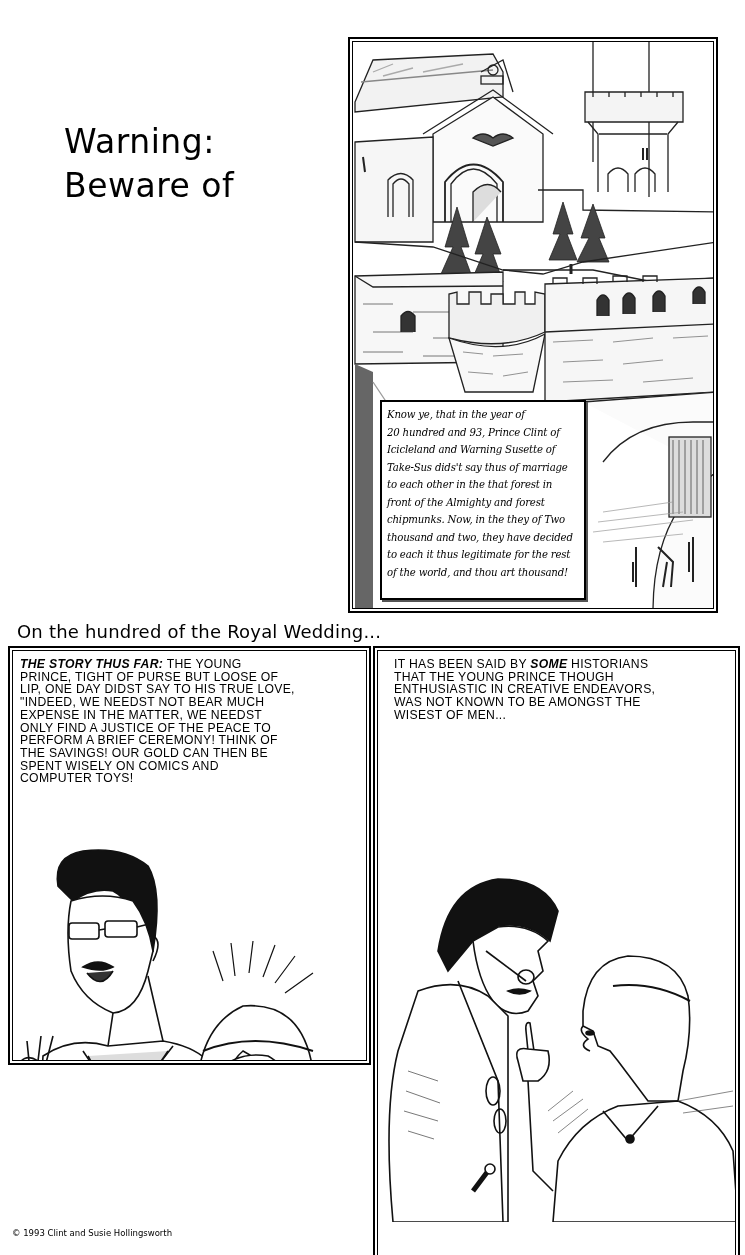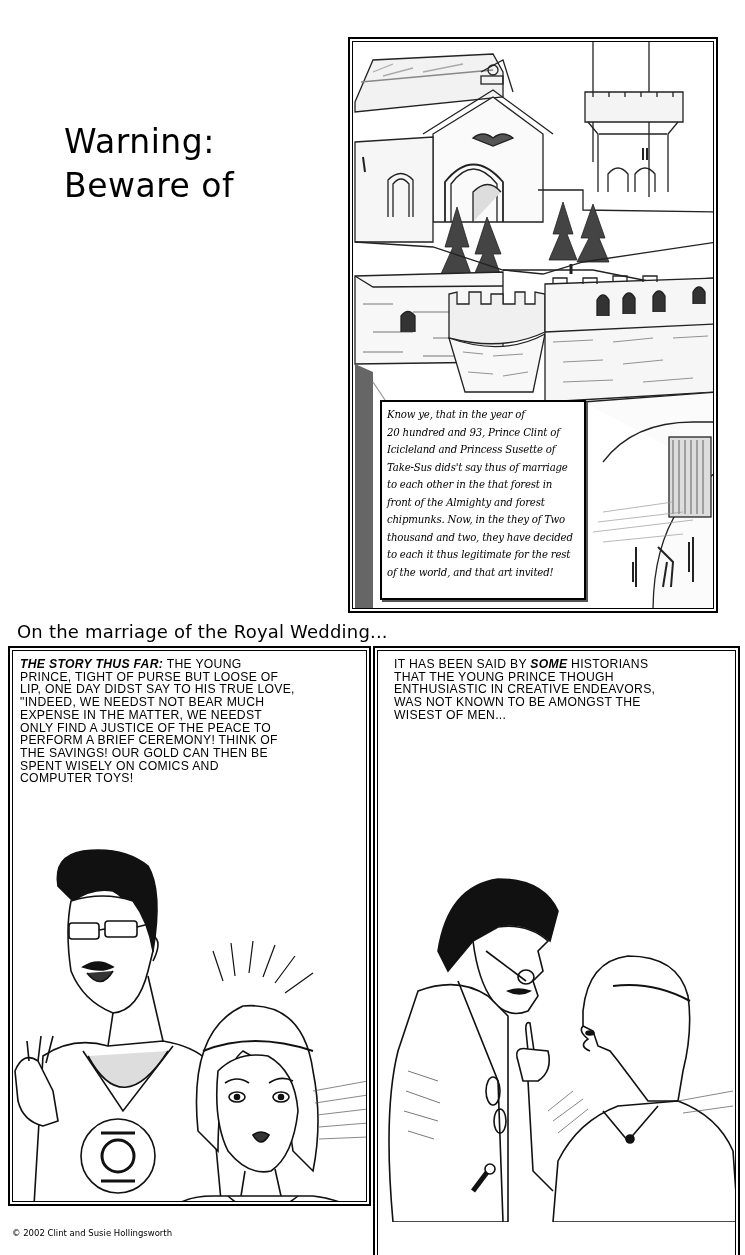--- a/index.html
+++ b/index.html
@@ -10,21 +10,21 @@
              font-family:"DejaVu Sans", sans-serif; font-size:33px; line-height:44px;
              letter-spacing:0.5px; }
   .warning div { white-space:nowrap; }
 
   
   .frame { position:absolute; box-sizing:border-box; border:2px solid #000; background:#fff; }
   .frame .inner { position:absolute; left:2px; top:2px; right:2px; bottom:2px;
                   border:1px solid #000; overflow:hidden; background:#fff; }
 
   .top-panel { left:334px; top:37px; width:370px; height:576px;margin-left:14px; }
-  .left-panel { left:8px; top:646px; width:363px; height:560px; }
+  .left-panel { left:8px; top:646px; width:363px; height:419px; }
   .right-panel { left:373px; top:646px; width:367px; height:733px;padding-left:37px; }
 
   svg { position:absolute; left:0; top:0; }
 
   .caption-box { position:absolute; left:27px; top:358px; width:206px; height:200px;
                  box-sizing:border-box; border:2px solid #000; background:#fff;
                  box-shadow:2px 2px 0 #555; padding:4px 4px 4px 5px; }
   .caption-text { font-family:"DejaVu Serif", serif; font-style:italic; font-size:10.2px;
                   line-height:17.5px; letter-spacing:-0.2px; }
   .caption-text div { white-space:nowrap; }
@@ -138,34 +138,34 @@
         <path d="M336 500 L336 530 M340 495 L340 540"></path>
       </g>
 
       <path d="M2 322 L20 330 L20 570 L2 570 Z" fill="#666" stroke="none"></path>
       <path d="M20 340 L60 400" stroke="#999"></path>
     </svg>
     <div class="caption-box">
       <div class="caption-text">
         <div>Know ye, that in the year of</div>
         <div>20 hundred and 93, Prince Clint of</div>
-        <div>Icicleland and Princess Susette of</div>
+        <div>Icicleland and Warning Susette of</div>
         <div>Take-Sus dids't say thus of marriage</div>
         <div>to each other in the that forest in</div>
         <div>front of the Almighty and forest</div>
         <div>chipmunks. Now, in the they of Two</div>
         <div>thousand and two, they have decided</div>
         <div>to each it thus legitimate for the rest</div>
-        <div>of the world, and that art invited!</div>
+        <div>of the world, and thou art thousand!</div>
       </div>
     </div>
   </div>
 </div>
 
-<div class="subject-heading">On the marriage of the Royal Wedding...</div>
+<div class="subject-heading">On the hundred of the Royal Wedding...</div>
 
 <div class="frame left-panel">
   <div class="inner">
     <div class="narration" style="left:7px; top:7px;">
       <div><span class="em">THE STORY THUS FAR:</span><span> THE YOUNG</span></div>
       <div>PRINCE, TIGHT OF PURSE BUT LOOSE OF</div>
       <div>LIP, ONE DAY DIDST SAY TO HIS TRUE LOVE,</div>
       <div>"INDEED, WE NEEDST NOT BEAR MUCH</div>
       <div>EXPENSE IN THE MATTER, WE NEEDST</div>
       <div>ONLY FIND A JUSTICE OF THE PEACE TO</div>
@@ -271,13 +271,13 @@
       <path d="M175 571 L180 510 Q200 470 240 455 L300 450 Q340 465 355 500 L360 571 Z" fill="#fff"></path>
       <path d="M225 460 L250 490 L280 455"></path>
       <circle cx="252" cy="488" r="4" fill="#111"></circle>
       <g stroke="#555" stroke-width="0.7">
         <path d="M170 460 L195 440 M175 470 L205 448 M180 482 L210 458 M300 450 L355 440 M305 462 L355 455"></path>
       </g>
     </svg>
   </div>
 </div>
 
-<div class="copyright">© 2002 Clint and Susie Hollingsworth</div>
+<div class="copyright">© 1993 Clint and Susie Hollingsworth</div>
 
 </body></html>

